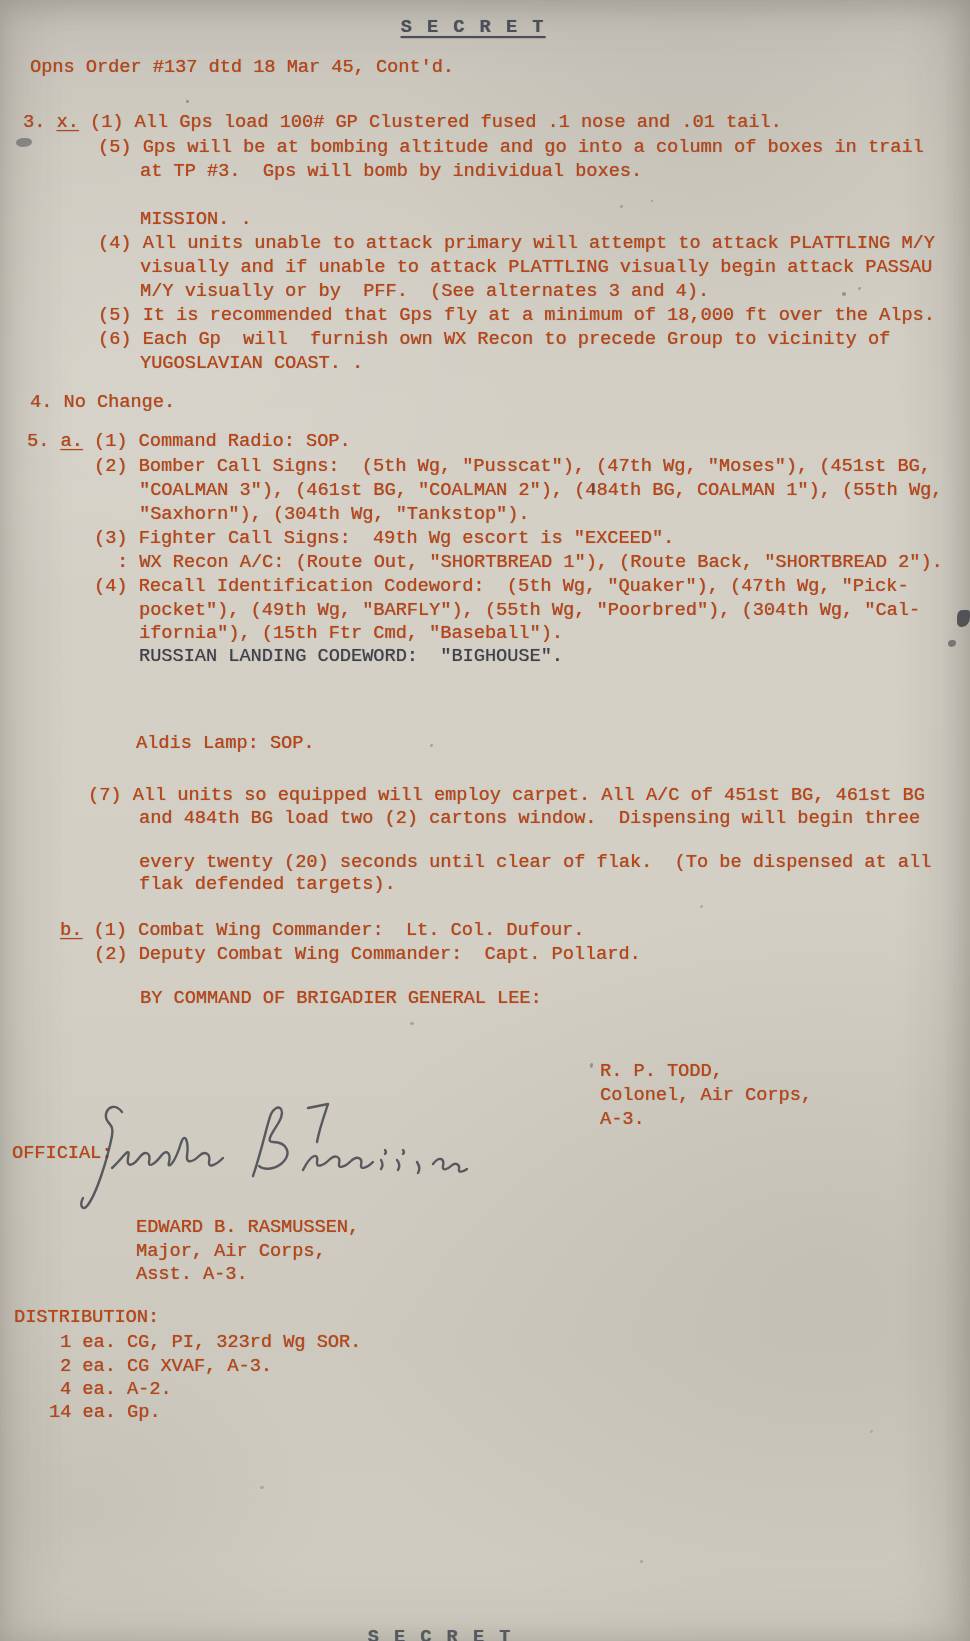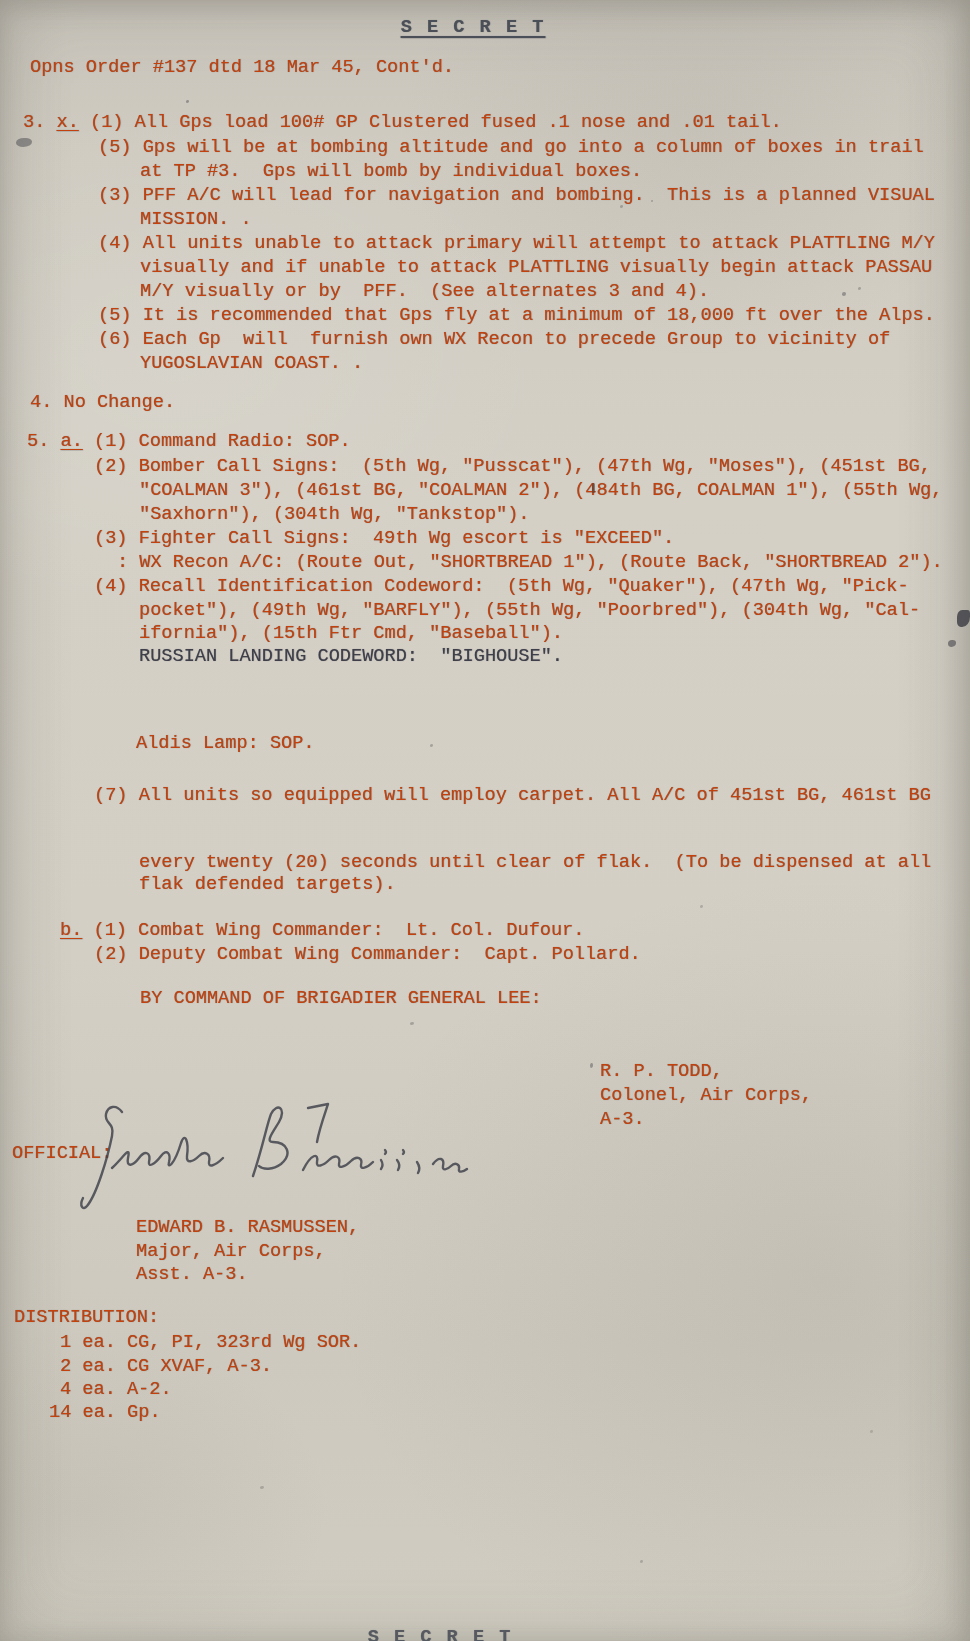--- a/index.html
+++ b/index.html
@@ -39,21 +39,20 @@
 
 <div class="page">
 
   <div class="line classif classif-top" style="top:16px">S E C R E T</div>
 
   <div class="line" style="left:30px;top:56px">Opns Order #137 dtd 18 Mar 45, Cont'd.</div>
 
   <div class="line" style="left:23px;top:111px"><span>3. </span><span class="u">x.</span><span> (1) All Gps load 100# GP Clustered fused .1 nose and .01 tail.</span></div>
   <div class="line" style="left:98px;top:136px">(5) Gps will be at bombing altitude and go into a column of boxes in trail</div>
   <div class="line" style="left:140px;top:160px">at TP #3.  Gps will bomb by individual boxes.</div>
-  <div class="line" style="left:98px;top:184px">(3) PFF A/C will lead for navigation and bombing.  This is a planned VISUAL</div>
   <div class="line" style="left:140px;top:208px">MISSION. .</div>
   <div class="line" style="left:98px;top:232px">(4) All units unable to attack primary will attempt to attack PLATTLING M/Y</div>
   <div class="line" style="left:140px;top:256px">visually and if unable to attack PLATTLING visually begin attack PASSAU</div>
   <div class="line" style="left:140px;top:280px">M/Y visually or by  PFF.  (See alternates 3 and 4).</div>
   <div class="line" style="left:98px;top:304px">(5) It is recommended that Gps fly at a minimum of 18,000 ft over the Alps.</div>
   <div class="line" style="left:98px;top:328px">(6) Each Gp  will  furnish own WX Recon to precede Group to vicinity of</div>
   <div class="line" style="left:140px;top:352px">YUGOSLAVIAN COAST. .</div>
 
   <div class="line" style="left:30px;top:391px">4. No Change.</div>
 
@@ -61,21 +60,22 @@
   <div class="line" style="left:94px;top:455px">(2) Bomber Call Signs:  (5th Wg, "Pusscat"), (47th Wg, "Moses"), (451st BG,</div>
   <div class="line" style="left:139px;top:479px">"COALMAN 3"), (461st BG, "COALMAN 2"), (484th BG, COALMAN 1"), (55th Wg,</div>
   <div class="line" style="left:139px;top:503px">"Saxhorn"), (304th Wg, "Tankstop").</div>
   <div class="line" style="left:94px;top:527px">(3) Fighter Call Signs:  49th Wg escort is "EXCEED".</div>
   <div class="line" style="left:117px;top:551px">: WX Recon A/C: (Route Out, "SHORTBREAD 1"), (Route Back, "SHORTBREAD 2").</div>
   <div class="line" style="left:94px;top:575px">(4) Recall Identification Codeword:  (5th Wg, "Quaker"), (47th Wg, "Pick-</div>
   <div class="line" style="left:139px;top:599px">pocket"), (49th Wg, "BARFLY"), (55th Wg, "Poorbred"), (304th Wg, "Cal-</div>
   <div class="line" style="left:139px;top:622px">ifornia"), (15th Ftr Cmd, "Baseball").</div>
   <div class="line dark" style="left:139px;top:645px">RUSSIAN LANDING CODEWORD:  "BIGHOUSE".</div>
   <div class="line" style="left:136px;top:732px">Aldis Lamp: SOP.</div>
-  <div class="line" style="left:94px;top:784px">(7) All units so equipped will employ carpet. All A/C of 451st BG, 461st BG</div>
+  <div class="line" style="left:88px;top:784px">(7) All units so equipped will employ carpet. All A/C of 451st BG, 461st BG</div>
+  <div class="line" style="left:139px;top:807px">and 484th BG load two (2) cartons window.  Dispensing will begin three</div>
   <div class="line" style="left:139px;top:851px">every twenty (20) seconds until clear of flak.  (To be dispensed at all</div>
   <div class="line" style="left:139px;top:873px">flak defended targets).</div>
 
   <div class="line" style="left:60px;top:919px"><span class="u">b.</span><span> (1) Combat Wing Commander:  Lt. Col. Dufour.</span></div>
   <div class="line" style="left:94px;top:943px">(2) Deputy Combat Wing Commander:  Capt. Pollard.</div>
 
   <div class="line" style="left:140px;top:987px">BY COMMAND OF BRIGADIER GENERAL LEE:</div>
 
   <div class="line" style="left:600px;top:1060px">R. P. TODD,</div>
   <div class="line" style="left:600px;top:1084px">Colonel, Air Corps,</div>

